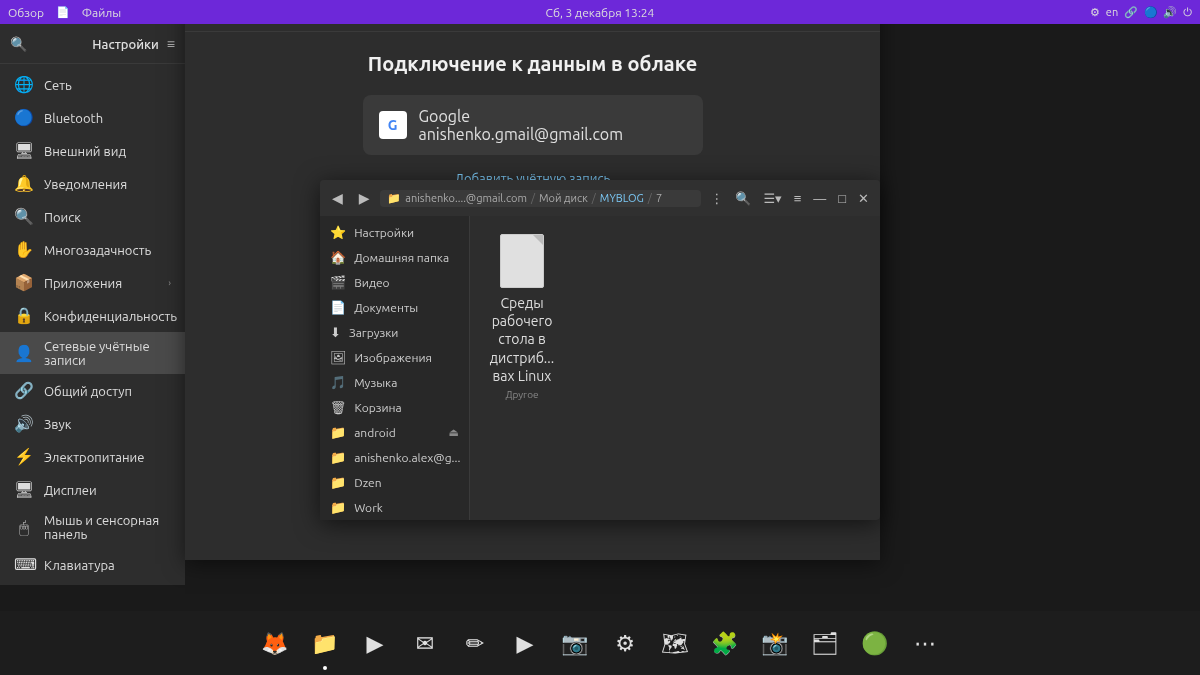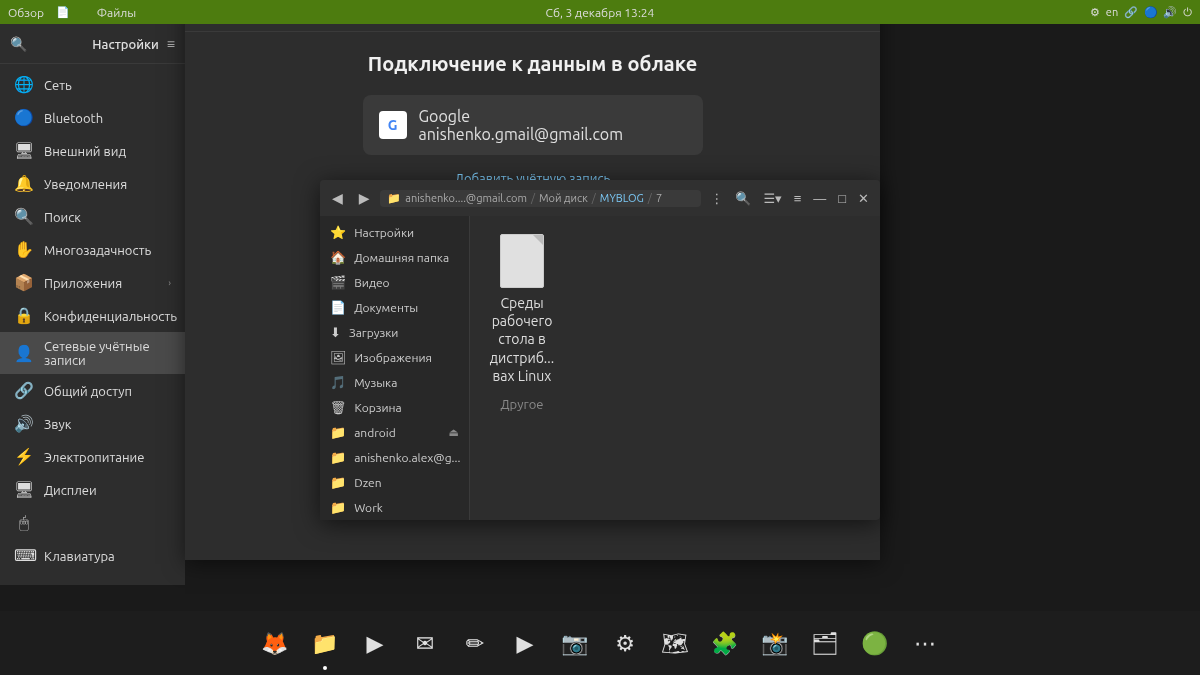--- a/index.html
+++ b/index.html
@@ -11,21 +11,21 @@
       color: #e0e0e0;
       overflow: hidden;
       position: relative;
     }
 
     
     .taskbar-top {
       position: absolute;
       top: 0; left: 0; right: 0;
       height: 24px;
-      background: #4d7c0f;
+      background: #6d28d9;
       display: flex;
       align-items: center;
       justify-content: space-between;
       padding: 0 8px;
       font-size: 12px;
       color: #ddd;
       z-index: 100;
       gap: 43px;
     }
     .taskbar-left { display: flex; gap: 12px; align-items: center; }
@@ -260,21 +260,21 @@
       background: #bbb;
       clip-path: polygon(0 0, 100% 100%, 100% 0);
     }
     .fm-file-name {
       font-size: 14px;
       text-align: center;
       color: #ddd;
       word-break: break-word;
       line-height: 1.3;
     }
-    .fm-file-type { font-size: 13px; color: #888; text-align: center; margin-top: 12px; }
+    .fm-file-type { font-size: 10px; color: #888; text-align: center; margin-top: 4px; }
 
     
     .taskbar-bottom {
       position: absolute;
       bottom: 0; left: 0; right: 0;
       height: 64px;
       background: rgba(30,30,30,0.95);
       display: flex;
       align-items: center;
       justify-content: center;
@@ -298,21 +298,21 @@
       border-radius: 50%;
     }
   </style>
 </head>
 <body>
 
 <div class="taskbar-top">
   <div class="taskbar-left">
     <span style="cursor:pointer;font-size:12px;">Обзор</span>
     <span style="font-size:11px;">📄</span>
-    <span style="cursor:pointer;font-size:12px;margin-left:15px;">Файлы</span>
+    <span style="cursor:pointer;font-size:12px;">Файлы</span>
   </div>
   <div class="taskbar-center">Сб, 3 декабря  13:24</div>
   <div class="taskbar-right">
     <span>⚙</span>
     <span>en</span>
     <span>🔗</span>
     <span>🔵</span>
     <span>🔊</span>
     <span>⏻</span>
   </div>
@@ -385,20 +385,21 @@
     <span class="si-label">Электропитание</span>
 
   </div>
       <div class="settings-item">
     <span class="si-icon">🖥</span>
     <span class="si-label">Дисплеи</span>
 
   </div>
       <div class="settings-item">
     <span class="si-icon">🖱</span>
+    <span class="si-label">Мышь и сенсорная панель</span>
 
   </div>
       <div class="settings-item">
     <span class="si-icon">⌨</span>
     <span class="si-label">Клавиатура</span>
 
   </div>
       <div class="settings-item">
     
     

